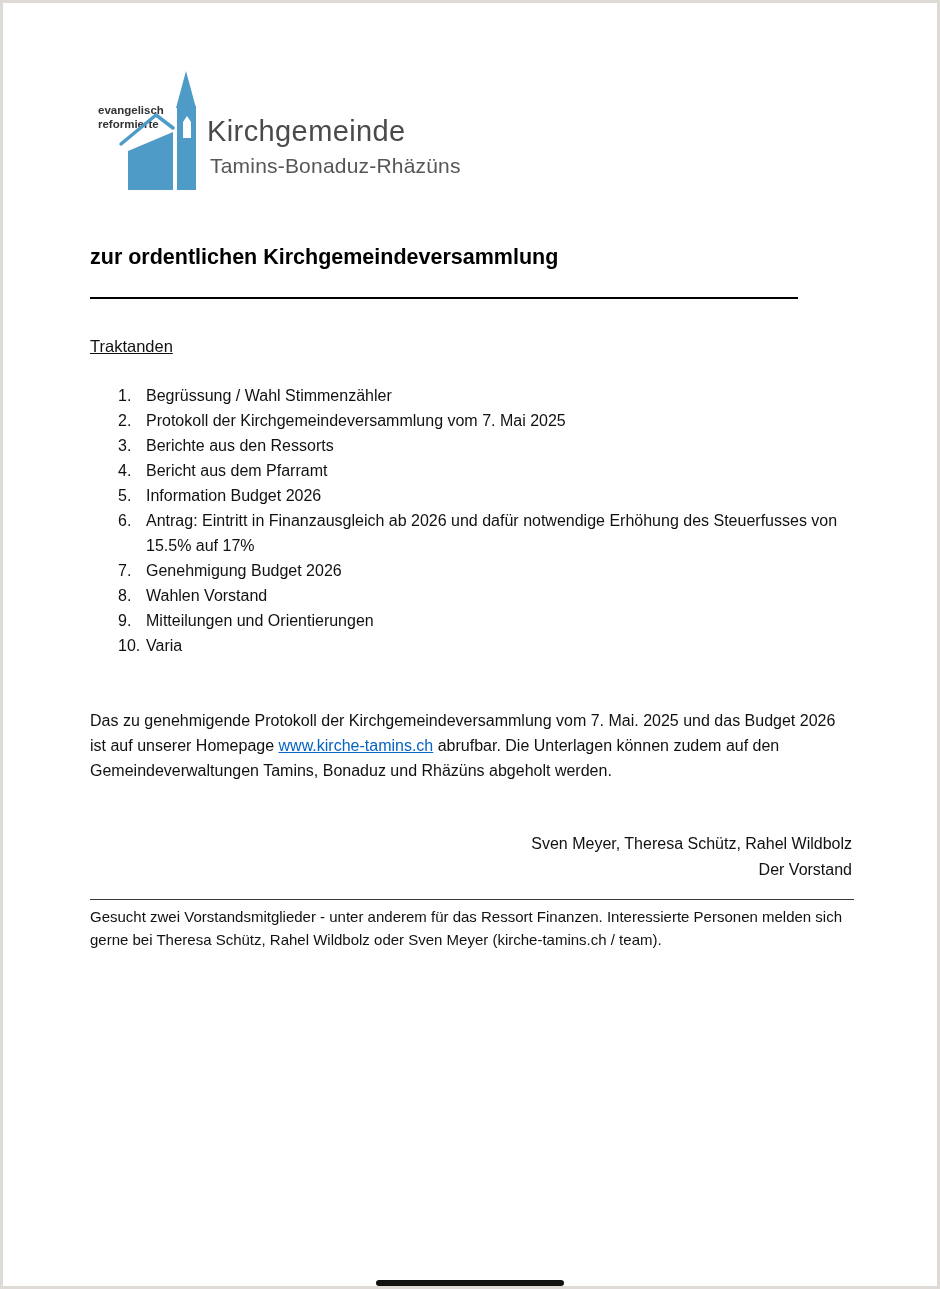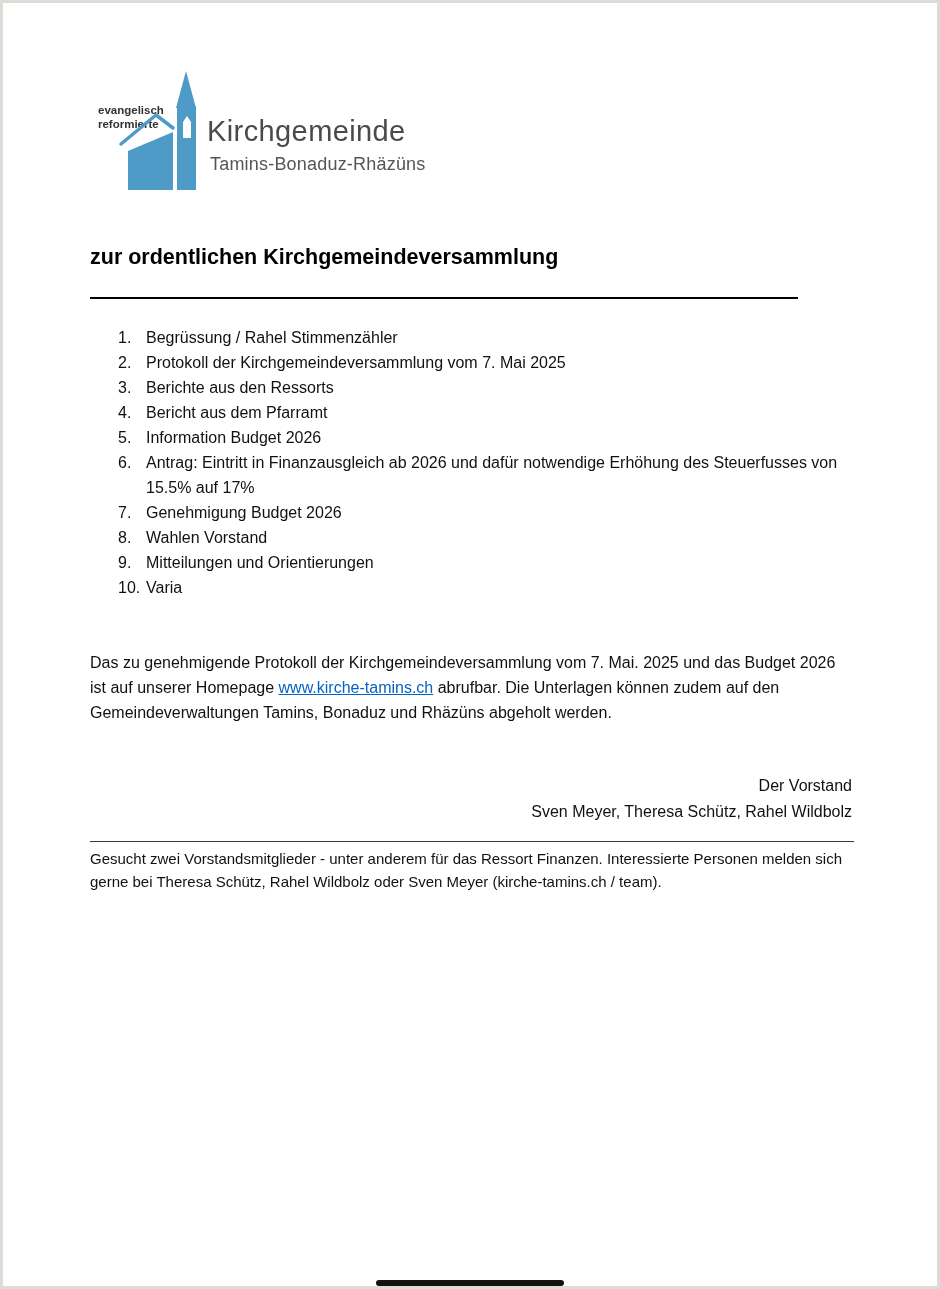--- a/index.html
+++ b/index.html
@@ -33,21 +33,21 @@
     position:absolute;left:8px;top:33px;
     font-size:11.5px;line-height:14px;color:#333;font-weight:bold;
   }
   .church{position:absolute;left:26px;top:0;width:97px;height:125px;}
   .logo-name{
     position:absolute;left:117px;top:45px;
     font-size:29px;color:var(--logo_text);letter-spacing:0.4px;
   }
   .logo-subtitle{
     position:absolute;left:120px;top:84px;
-    font-size:18px;color:#565656;letter-spacing:0.2px;
+    font-size:21px;color:#565656;letter-spacing:0.2px;
   }
   
   .title-block{margin-top:45px;}
   .h1{font-size:21.5px;font-weight:700;line-height:35px;color:#000;}
   .date-line{margin-top:32px;}
   .divider{
     margin-top:22px;
     width:708px;height:0;
     border-bottom:2px solid #000;
   }
@@ -116,24 +116,25 @@
       </svg>
       <div class="logo-name">Kirchgemeinde</div>
       <div class="logo-subtitle">Tamins-Bonaduz-Rhäzüns</div>
     </div>
 
     <div class="title-block">
       <div class="h1">zur ordentlichen Kirchgemeindeversammlung</div>
     </div>
     <div class="divider"></div>
 
+    <div class="agenda-heading">Traktanden</div>
     <div class="agenda">
       <div class="agenda-row">
         <span class="num">1.</span>
-        <span class="txt">Begrüssung / Rahel Stimmenzähler</span>
+        <span class="txt">Begrüssung / Wahl Stimmenzähler</span>
       </div>
       <div class="agenda-row">
         <span class="num">2.</span>
         <span class="txt">Protokoll der Kirchgemeindeversammlung vom 7. Mai 2025</span>
       </div>
       <div class="agenda-row">
         <span class="num">3.</span>
         <span class="txt">Berichte aus den Ressorts</span>
       </div>
       <div class="agenda-row">
@@ -164,22 +165,22 @@
         <span class="num">10.</span>
         <span class="txt">Varia</span>
       </div>
     </div>
 
     <p class="para p1"><span>Das zu genehmigende Protokoll der Kirchgemeindeversammlung vom 7. Mai. 2025 und das Budget 2026 ist auf unserer Homepage </span><a class="link" href="#">www.kirche-tamins.ch</a><span> abrufbar. Die Unterlagen können zudem auf den Gemeindeverwaltungen Tamins, Bonaduz und Rhäzüns abgeholt werden.</span></p>
 
 
 
     <div class="signature">
+      <div>Sven Meyer, Theresa Schütz, Rahel Wildbolz</div>
       <div>Der Vorstand</div>
-      <div>Sven Meyer, Theresa Schütz, Rahel Wildbolz</div>
     </div>
 
     <div class="footer-rule"></div>
     <p class="footer">Gesucht zwei Vorstandsmitglieder - unter anderem für das Ressort Finanzen. Interessierte Personen melden sich gerne bei Theresa Schütz, Rahel Wildbolz oder Sven Meyer (kirche-tamins.ch / team).</p>
   </div>
 
   <div class="home-bar"></div>
 </div>
 
 </body></html>

